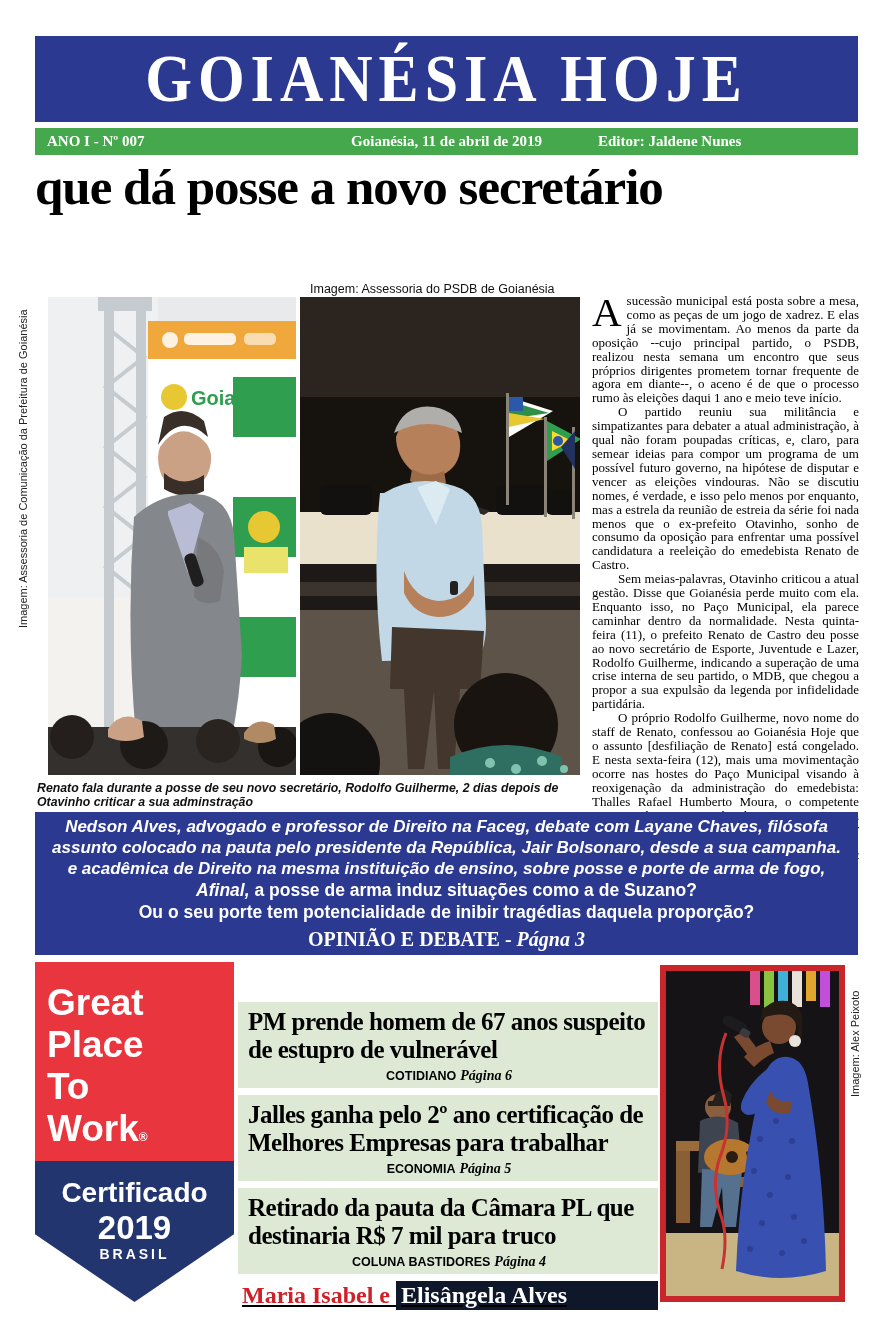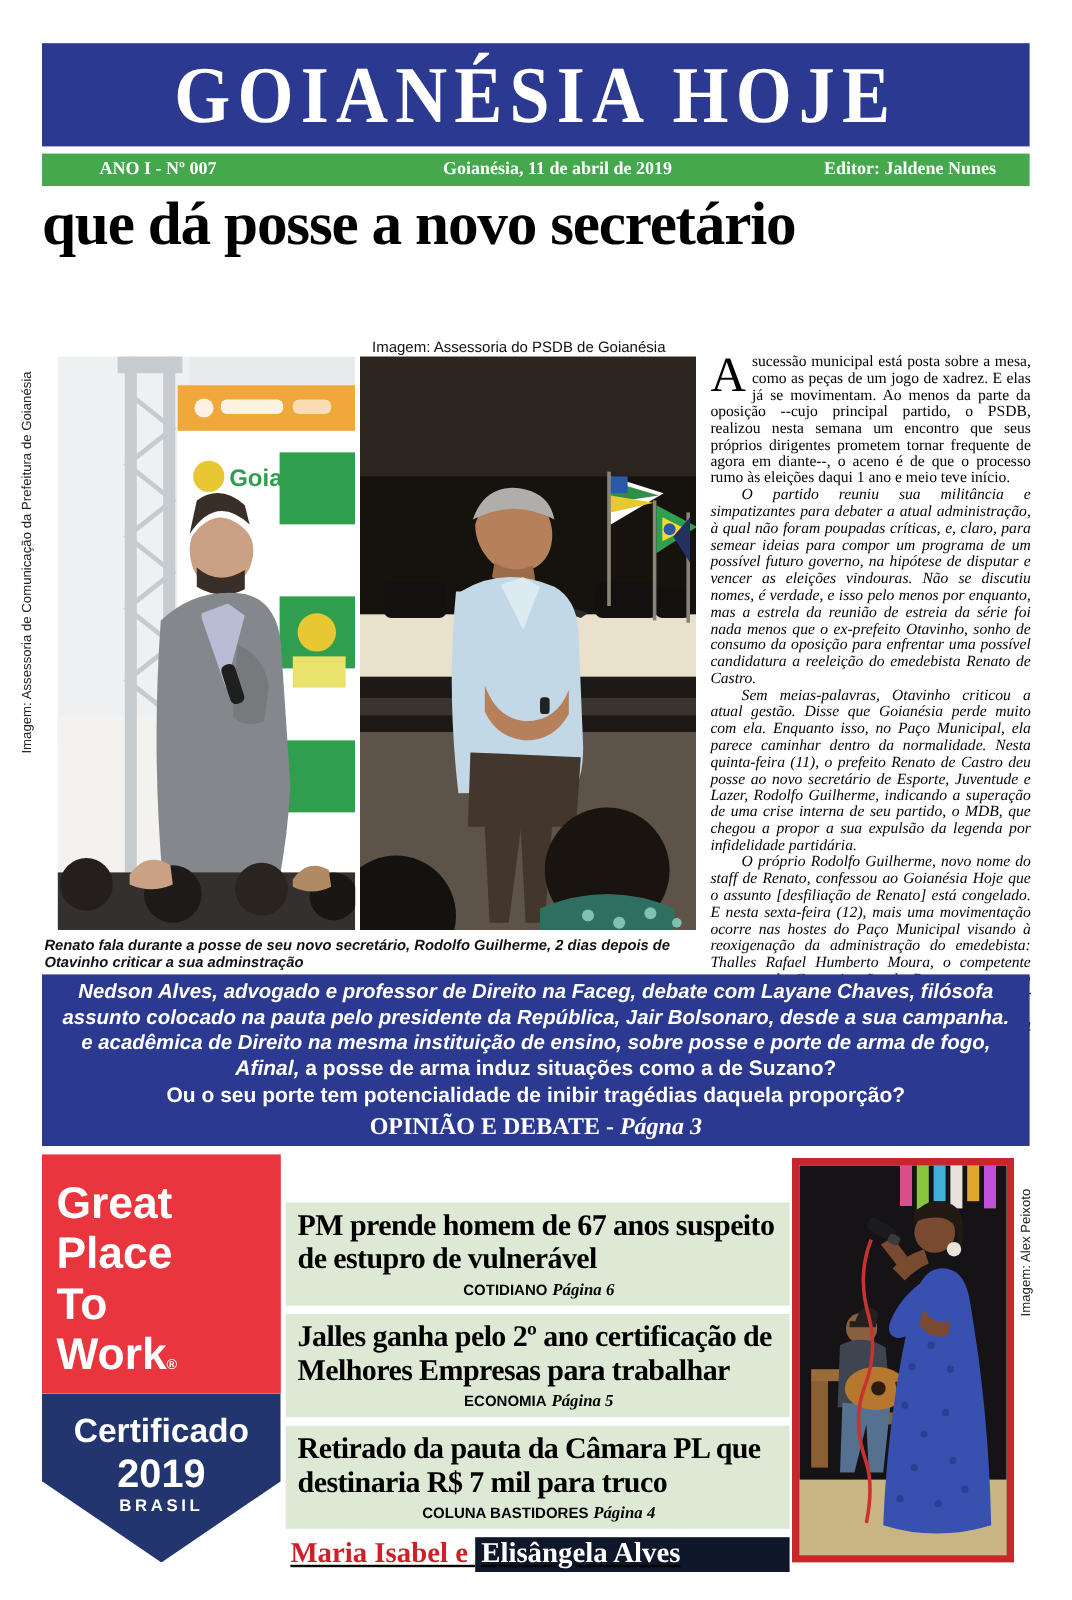--- a/index.html
+++ b/index.html
@@ -10,42 +10,42 @@
   
   .masthead { position:absolute; left:35px; top:36px; width:823px; height:86px;
               background:#2b3990; display:flex; align-items:center; justify-content:center; }
   .masthead-title { color:#fff; font-weight:bold; font-size:60px; letter-spacing:6px;
                     transform:scaleY(1.12); white-space:nowrap; }
 
   
   .infobar { position:absolute; left:35px; top:128px; width:823px; height:27px;
              background:#46a84c; color:#fff; display:flex; align-items:center;
              font-weight:bold; font-size:15px; }
-  .infobar .ib-left { width:260px; padding-left:12px;margin-left:36px; }
+  .infobar .ib-left { width:260px; padding-left:12px; }
   .infobar .ib-center { flex:1; text-align:center; }
-  .infobar .ib-right { width:260px; text-align:right; padding-right:28px; }
+  .infobar .ib-right { width:260px; padding-right:28px; }
 
   
   .headline { position:absolute; left:35px; top:157px; width:828px;
               font-weight:bold; font-size:51px; line-height:61px; letter-spacing:-1px; }
 
   .top-credit { position:absolute; left:310px; top:282px;
                 font-family:"Liberation Sans", sans-serif; font-size:12.5px; color:#111; }
 
   
   .photo1 { position:absolute; left:48px;  top:297px; width:248px; height:478px; }
   .photo2 { position:absolute; left:300px; top:297px; width:280px; height:478px; }
   .photo3-wrap { position:absolute; left:660px; top:965px; border:6px solid #c9262c; width:185px; height:337px; }
   svg { display:block; }
 
   
   .article { position:absolute; left:592px; top:294px; width:267px;
              font-size:13px; line-height:13.9px; text-align:justify; }
   .article p { margin:0; }
-  .article p.indent { text-indent:26px;font-style:italic; }
+  .article p.indent { text-indent:26px; }
   .article p.lead::first-letter { float:left; font-size:41px; line-height:31px; padding:3px 5px 0 0; }
   .lastline { display:flex; justify-content:space-between; align-items:baseline; }
   .article-kicker { font-weight:bold; font-style:italic; font-size:13.5px; white-space:nowrap; }
 
   .caption { position:absolute; left:37px; top:781px; width:562px;
              font-family:"Liberation Sans", sans-serif; font-style:italic; font-weight:bold;
              font-size:12.3px; color:#111; }
 
   
   .opinion { position:absolute; left:35px; top:812px; width:823px; height:143px;

